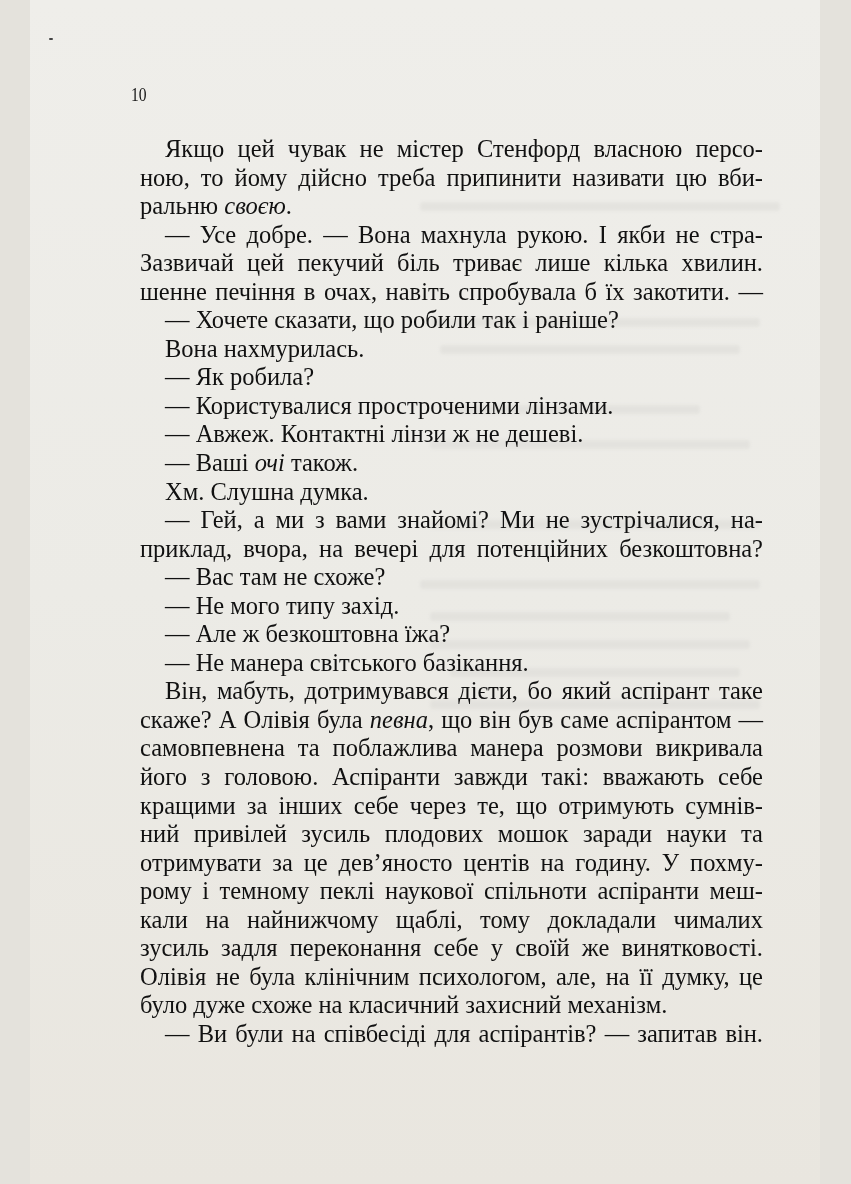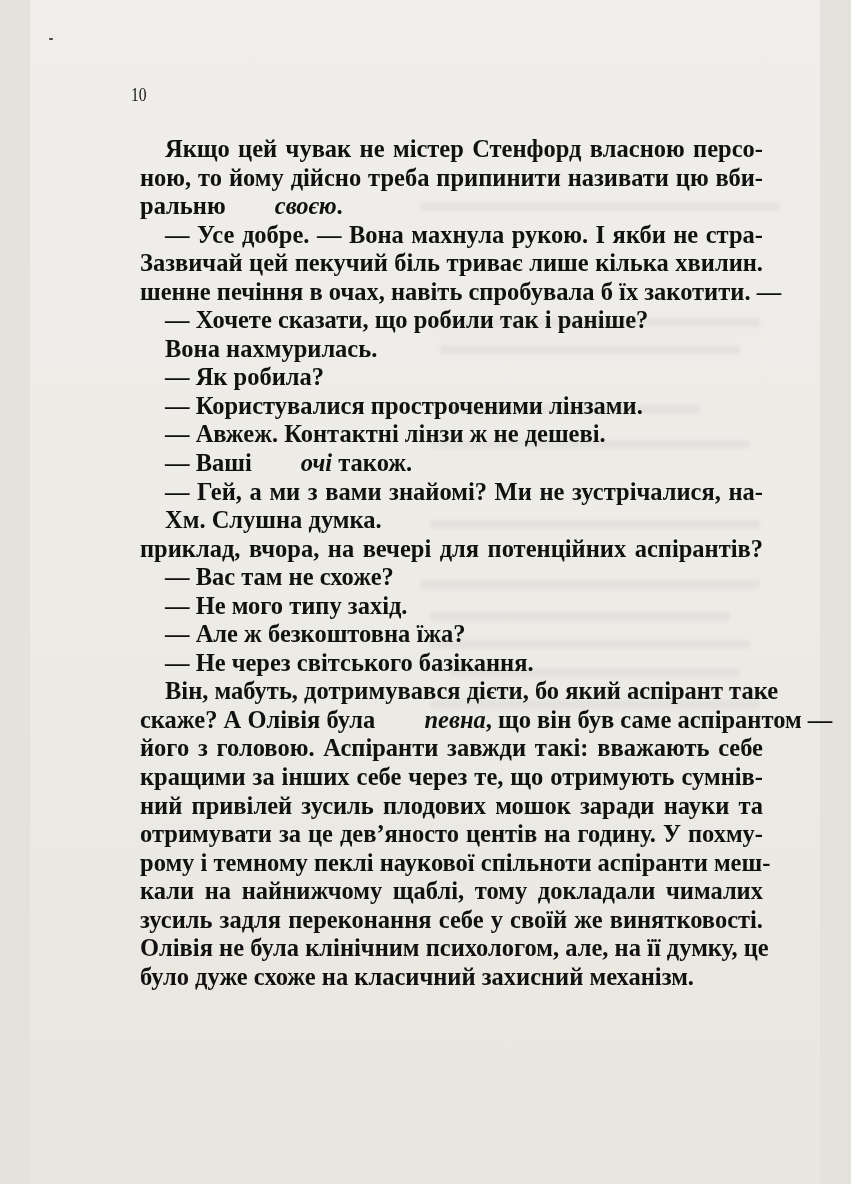--- a/index.html
+++ b/index.html
@@ -57,25 +57,24 @@
       font-size: 24.5px;
       line-height: 28.55px;
     }
     .line {
       display: block;
       white-space: nowrap;
       text-align: justify;
       text-align-last: justify;
       transform-origin: left center;
       height: 28.55px;
-      font-weight: bold;
     }
     .line.indent { padding-left: 25px; }
     .line.last { text-align-last: left; }
-    .line span.it { font-style: italic; margin-left: 43px; }
+    .line span.it { font-style: italic; }
   </style>
 </head>
 <body>
 
 <div class="page">
 
   <div class="showthrough" style="top:202px;width:360px;"></div>
   <div class="showthrough" style="top:318px;width:330px;left:400px;"></div>
   <div class="showthrough" style="top:345px;width:300px;left:410px;"></div>
   <div class="showthrough" style="top:405px;width:250px;left:420px;"></div>
@@ -98,31 +97,33 @@
     <div class="line last"><span>ральню </span><span class="it">своєю</span><span>.</span></div>
     <div class="line indent">— Усе добре. — Вона махнула рукою. І якби не стра-</div>
     <div class="line">Зазвичай цей пекучий біль триває лише кілька хвилин.</div>
     <div class="line">шенне печіння в очах, навіть спробувала б їх закотити. —</div>
     <div class="line indent last">— Хочете сказати, що робили так і раніше?</div>
     <div class="line indent last">Вона нахмурилась.</div>
     <div class="line indent last">— Як робила?</div>
     <div class="line indent last">— Користувалися простроченими лінзами.</div>
     <div class="line indent last">— Авжеж. Контактні лінзи ж не дешеві.</div>
     <div class="line indent last"><span>— Ваші </span><span class="it">очі</span><span> також.</span></div>
+    <div class="line indent last">Хм. Слушна думка.</div>
     <div class="line indent">— Гей, а ми з вами знайомі? Ми не зустрічалися, на-</div>
-    <div class="line indent last">Хм. Слушна думка.</div>
-    <div class="line">приклад, вчора, на вечері для потенційних аспірантів?</div>
+    <div class="line">приклад, вчора, на вечері для потенційних безкоштовна?</div>
     <div class="line indent last">— Вас там не схоже?</div>
     <div class="line indent last">— Не мого типу захід.</div>
     <div class="line indent last">— Але ж безкоштовна їжа?</div>
-    <div class="line indent last">— Не через світського базікання.</div>
+    <div class="line indent last">— Не манера світського базікання.</div>
     <div class="line indent">Він, мабуть, дотримувався дієти, бо який аспірант таке</div>
     <div class="line"><span>скаже? А Олівія була </span><span class="it">певна</span><span>, що він був саме аспірантом —</span></div>
+    <div class="line">самовпевнена та поблажлива манера розмови викривала</div>
     <div class="line">його з головою. Аспіранти завжди такі: вважають себе</div>
     <div class="line">кращими за інших себе через те, що отримують сумнів-</div>
     <div class="line">ний привілей зусиль плодових мошок заради науки та</div>
     <div class="line">отримувати за це дев’яносто центів на годину. У похму-</div>
     <div class="line">рому і темному пеклі наукової спільноти аспіранти меш-</div>
     <div class="line">кали на найнижчому щаблі, тому докладали чималих</div>
     <div class="line">зусиль задля переконання себе у своїй же винятковості.</div>
     <div class="line">Олівія не була клінічним психологом, але, на її думку, це</div>
     <div class="line last">було дуже схоже на класичний захисний механізм.</div>
+    <div class="line indent">— Ви були на співбесіді для аспірантів? — запитав він.</div>
   </div>
 
 </body></html>

